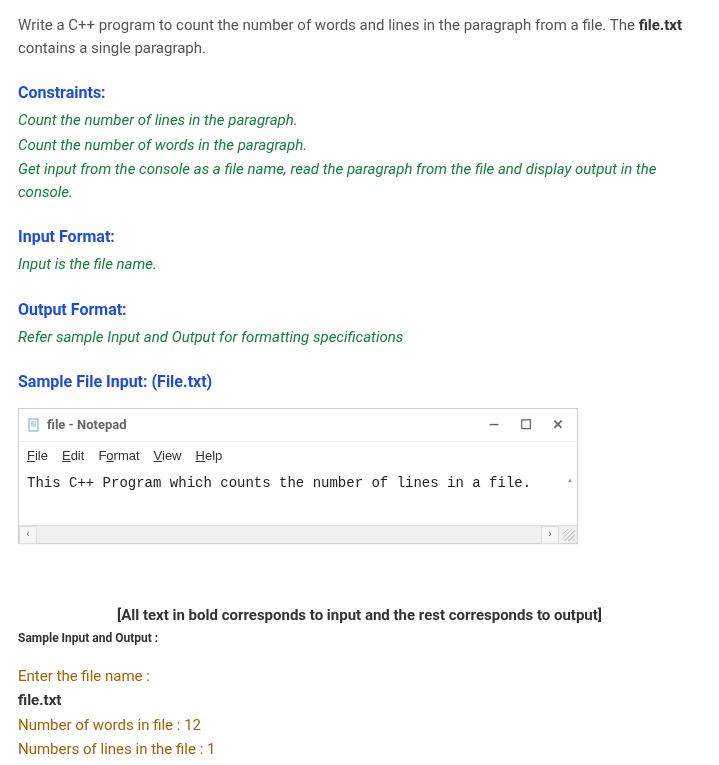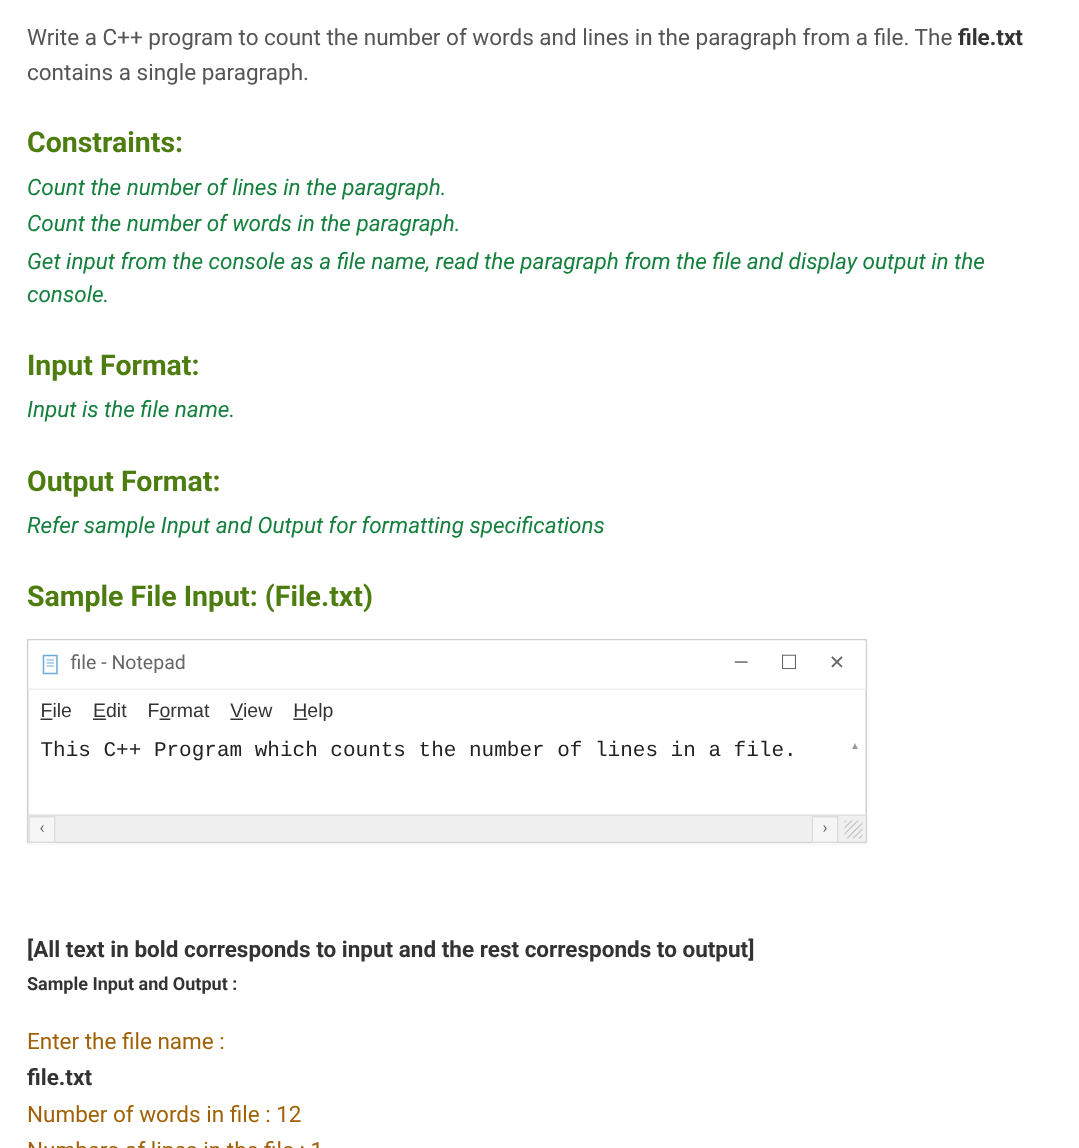--- a/index.html
+++ b/index.html
@@ -17,23 +17,23 @@
       width: 719px;
     }
     .intro {
       margin-bottom: 22px;
     }
     .intro .bold-inline {
       font-weight: 700;
       color: #333;
     }
     h3.section-heading {
-      font-size: 19px;
-      font-weight: 700;
-      color: #4d7c0f;
+      font-size: 16px;
+      font-weight: 700;
+      color: #1d4ed8;
       margin-top: 22px;
       margin-bottom: 4px;
     }
     .constraint-line, .body-text {
       color: #15803d;
       margin-bottom: 2px;
       font-style: italic;
     }
     .notepad-window {
       margin-top: 14px;
@@ -42,20 +42,21 @@
       background: #fff;
       box-shadow: 0 1px 2px rgba(0,0,0,0.05);
     }
     .notepad-titlebar {
       display: flex;
       align-items: flex-start;
       justify-content: space-between;
       padding: 6px 8px;
       background: #fff;
       border-bottom: 1px solid #eee;
+      font-weight: bold;
     }
     .notepad-title-left {
       display: flex;
       align-items: center;
       gap: 6px;
       color: #666;
       font-size: 13px;
     }
     .notepad-icon {
       width: 14px;
@@ -132,20 +133,21 @@
       width: 12px;
       height: 12px;
       margin-left: 4px;
       margin-right: 2px;
       background: repeating-linear-gradient(135deg, #ccc, #ccc 1px, #f0f0f0 1px, #f0f0f0 3px);
     }
     .sample-io-note {
       margin-top: 60px;
       font-weight: 700;
       color: #333;
+      text-align: center;
     }
     .sample-io-heading {
       font-weight: 700;
       color: #333;
       font-size: 12px;
       margin-bottom: 18px;
       margin-top: 2px;
     }
     .io-line {
       color: #a16207;

